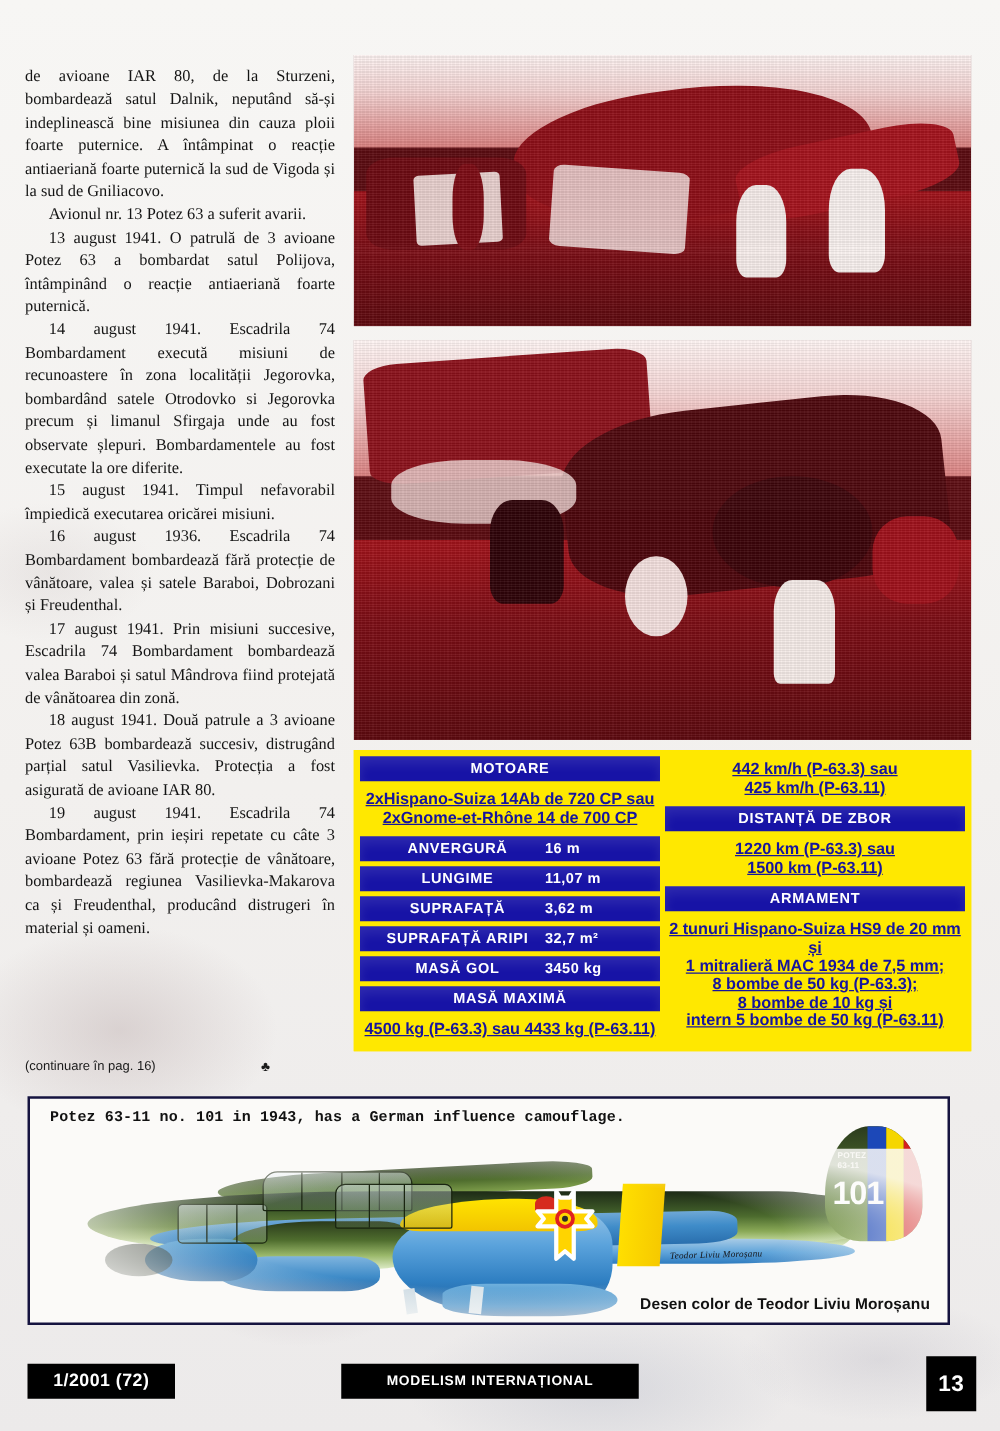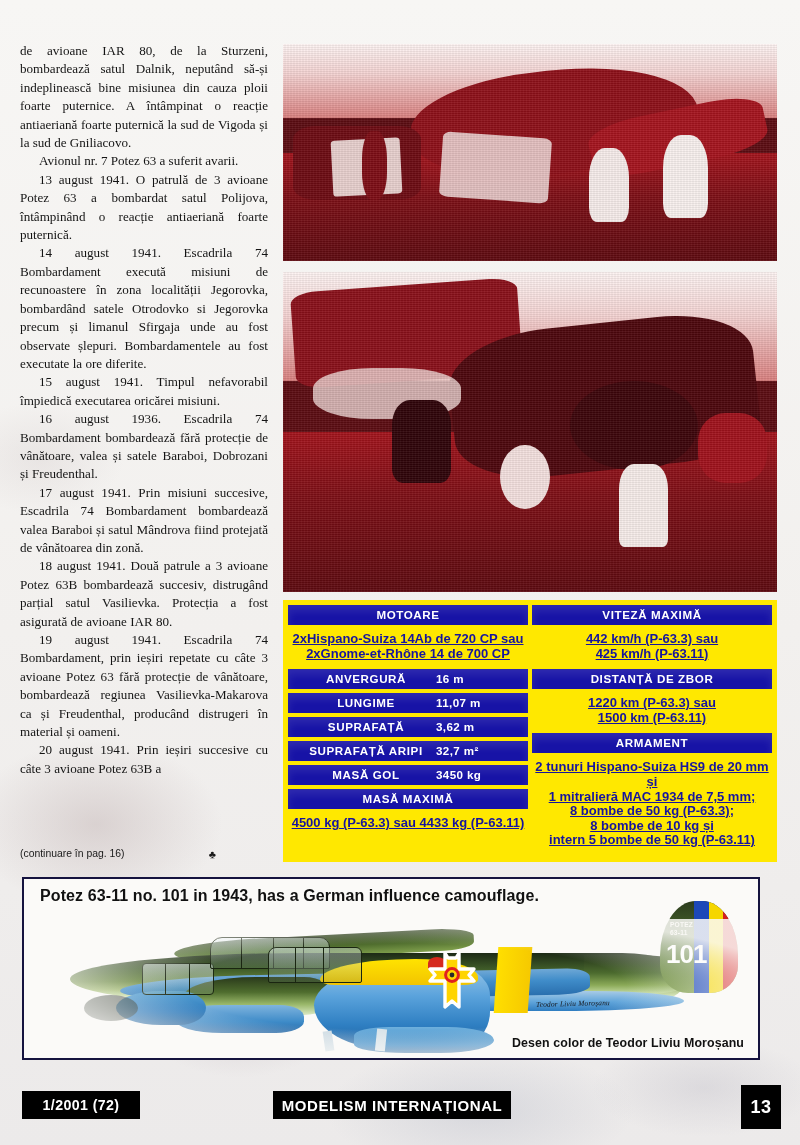--- a/index.html
+++ b/index.html
@@ -15,21 +15,21 @@
       radial-gradient(ellipse 180px 120px at 12% 72%, rgba(190,175,175,.45), rgba(190,175,175,0) 70%),
       radial-gradient(ellipse 150px 100px at 30% 88%, rgba(185,172,180,.40), rgba(185,172,180,0) 70%),
       radial-gradient(ellipse 220px 90px at 60% 97%, rgba(175,180,195,.35), rgba(175,180,195,0) 70%),
       radial-gradient(ellipse 160px 70px at 88% 95%, rgba(180,178,190,.30), rgba(180,178,190,0) 70%),
       radial-gradient(ellipse 120px 80px at 5% 40%, rgba(200,190,190,.25), rgba(200,190,190,0) 70%),
       linear-gradient(180deg,#f7f6f4 0%,#f2f0ee 55%,#eceaea 100%);
   }
 
   
   .col-text{
-    position:absolute;left:20px;top:42px;width:248px;
+    position:absolute;left:20px;top:52px;width:248px;
     font-family:"Liberation Serif",serif;
     font-size:13.1px;line-height:18.4px;color:#141414;
     text-align:justify;
   }
   .col-text p{margin:0;text-indent:19px;}
   .col-text p.noind{text-indent:0;}
   .contnote{
     position:absolute;left:20px;top:848px;width:248px;
     font-family:"Liberation Sans",sans-serif;
     font-size:10.4px;color:#1a1a1a;
@@ -101,21 +101,21 @@
   .spacer{flex:1;}
 
   
   .illus{
     position:absolute;left:22px;top:877px;width:738px;height:183px;
     background:#fbfaf8;border:2px solid #15133f;box-sizing:border-box;
     overflow:hidden;
   }
   .illus .cap{
     position:absolute;left:16px;top:8px;
-    font-size:16px;font-weight:bold;color:#111;letter-spacing:.1px;
+    font-size:12px;font-weight:bold;color:#111;letter-spacing:.1px;font-family:Liberation Mono, monospace;
   }
   .illus .credit{
     position:absolute;right:14px;bottom:8px;
     font-size:12.4px;font-weight:bold;color:#111;letter-spacing:.1px;
   }
   .illus .sig{
     position:absolute;left:512px;top:120px;
     font-family:"Liberation Serif",serif;font-style:italic;
     font-size:7.4px;color:#17171b;letter-spacing:.2px;
     transform:rotate(-1.5deg);
@@ -224,39 +224,38 @@
   .haze{
     position:absolute;left:30px;top:40px;width:700px;height:136px;
     background:radial-gradient(ellipse at 50% 50%, rgba(255,255,255,0) 45%, rgba(251,250,248,.85) 78%);
   }
   .wheelwell{position:absolute;left:60px;top:116px;width:54px;height:26px;border-radius:50%;background:rgba(20,30,16,.55);}
 
   
   .ft{position:absolute;background:#000;color:#fff;font-weight:bold;
       display:flex;align-items:center;justify-content:center;letter-spacing:.4px;}
   .ft-issue{left:22px;top:1091px;width:118px;height:28px;font-size:14.2px;}
-  .ft-name{left:273px;top:1091px;width:238px;height:28px;font-size:15px;letter-spacing:.6px;}
+  .ft-name{left:273px;top:1091px;width:238px;height:28px;font-size:11px;letter-spacing:.6px;}
   .ft-page{left:741px;top:1085px;width:40px;height:44px;font-size:18px;}
 </style>
 </head>
 <body>
 
 <div class="paper"></div>
 
 <div class="col-text">
   <p class="noind">de avioane IAR 80, de la Sturzeni, bombardează satul Dalnik, neputând să-și indeplinească bine misiunea din cauza ploii foarte puternice. A întâmpinat o reacție antiaeriană foarte puternică la sud de Vigoda și la sud de Gniliacovo.</p>
-  <p>Avionul nr. 7 Potez 63 a suferit avarii.</p>
+  <p>Avionul nr. 13 Potez 63 a suferit avarii.</p>
   <p>13 august 1941. O patrulă de 3 avioane Potez 63 a bombardat satul Polijova, întâmpinând o reacție antiaeriană foarte puternică.</p>
   <p>14 august 1941. Escadrila 74 Bombardament execută misiuni de recunoastere în zona localității Jegorovka, bombardând satele Otrodovko si Jegorovka precum și limanul Sfirgaja unde au fost observate șlepuri. Bombardamentele au fost executate la ore diferite.</p>
   <p>15 august 1941. Timpul nefavorabil împiedică executarea oricărei misiuni.</p>
   <p>16 august 1936. Escadrila 74 Bombardament bombardează fără protecție de vânătoare, valea și satele Baraboi, Dobrozani și Freudenthal.</p>
   <p>17 august 1941. Prin misiuni succesive, Escadrila 74 Bombardament bombardează valea Baraboi și satul Mândrova fiind protejată de vânătoarea din zonă.</p>
   <p>18 august 1941. Două patrule a 3 avioane Potez 63B bombardează succesiv, distrugând parțial satul Vasilievka. Protecția a fost asigurată de avioane IAR 80.</p>
   <p>19 august 1941. Escadrila 74 Bombardament, prin ieșiri repetate cu câte 3 avioane Potez 63 fără protecție de vânătoare, bombardează regiunea Vasilievka-Makarova ca și Freudenthal, producând distrugeri în material și oameni.</p>
-  <p>20 august 1941. Prin ieșiri succesive cu câte 3 avioane Potez 63B a</p>
 </div>
 <div class="contnote">
   <span class="club">♣</span>
   <span>(continuare în pag. 16)</span>
 </div>
 
 <div class="photo ph1">
   <div class="duo">
     <div class="sky"></div>
     <div class="ground"></div>
@@ -313,21 +312,20 @@
       </div>
       <div class="bar split">
         <span class="k">MASĂ GOL</span>
         <span class="v">3450 kg</span>
       </div>
       <div class="bar">MASĂ MAXIMĂ</div>
       <div class="val">4500 kg (P-63.3) sau 4433 kg (P-63.11)</div>
     </div>
 
     <div class="cc">
-      <div class="bar">VITEZĂ MAXIMĂ</div>
       <div class="val">
         442 km/h (P-63.3) sau<br>425 km/h (P-63.11)
       </div>
       <div class="bar">DISTANȚĂ DE ZBOR</div>
       <div class="val">
         1220 km (P-63.3) sau<br>1500 km (P-63.11)
       </div>
       <div class="bar">ARMAMENT</div>
       <div class="val">
         2 tunuri Hispano-Suiza HS9 de 20 mm și<br>

